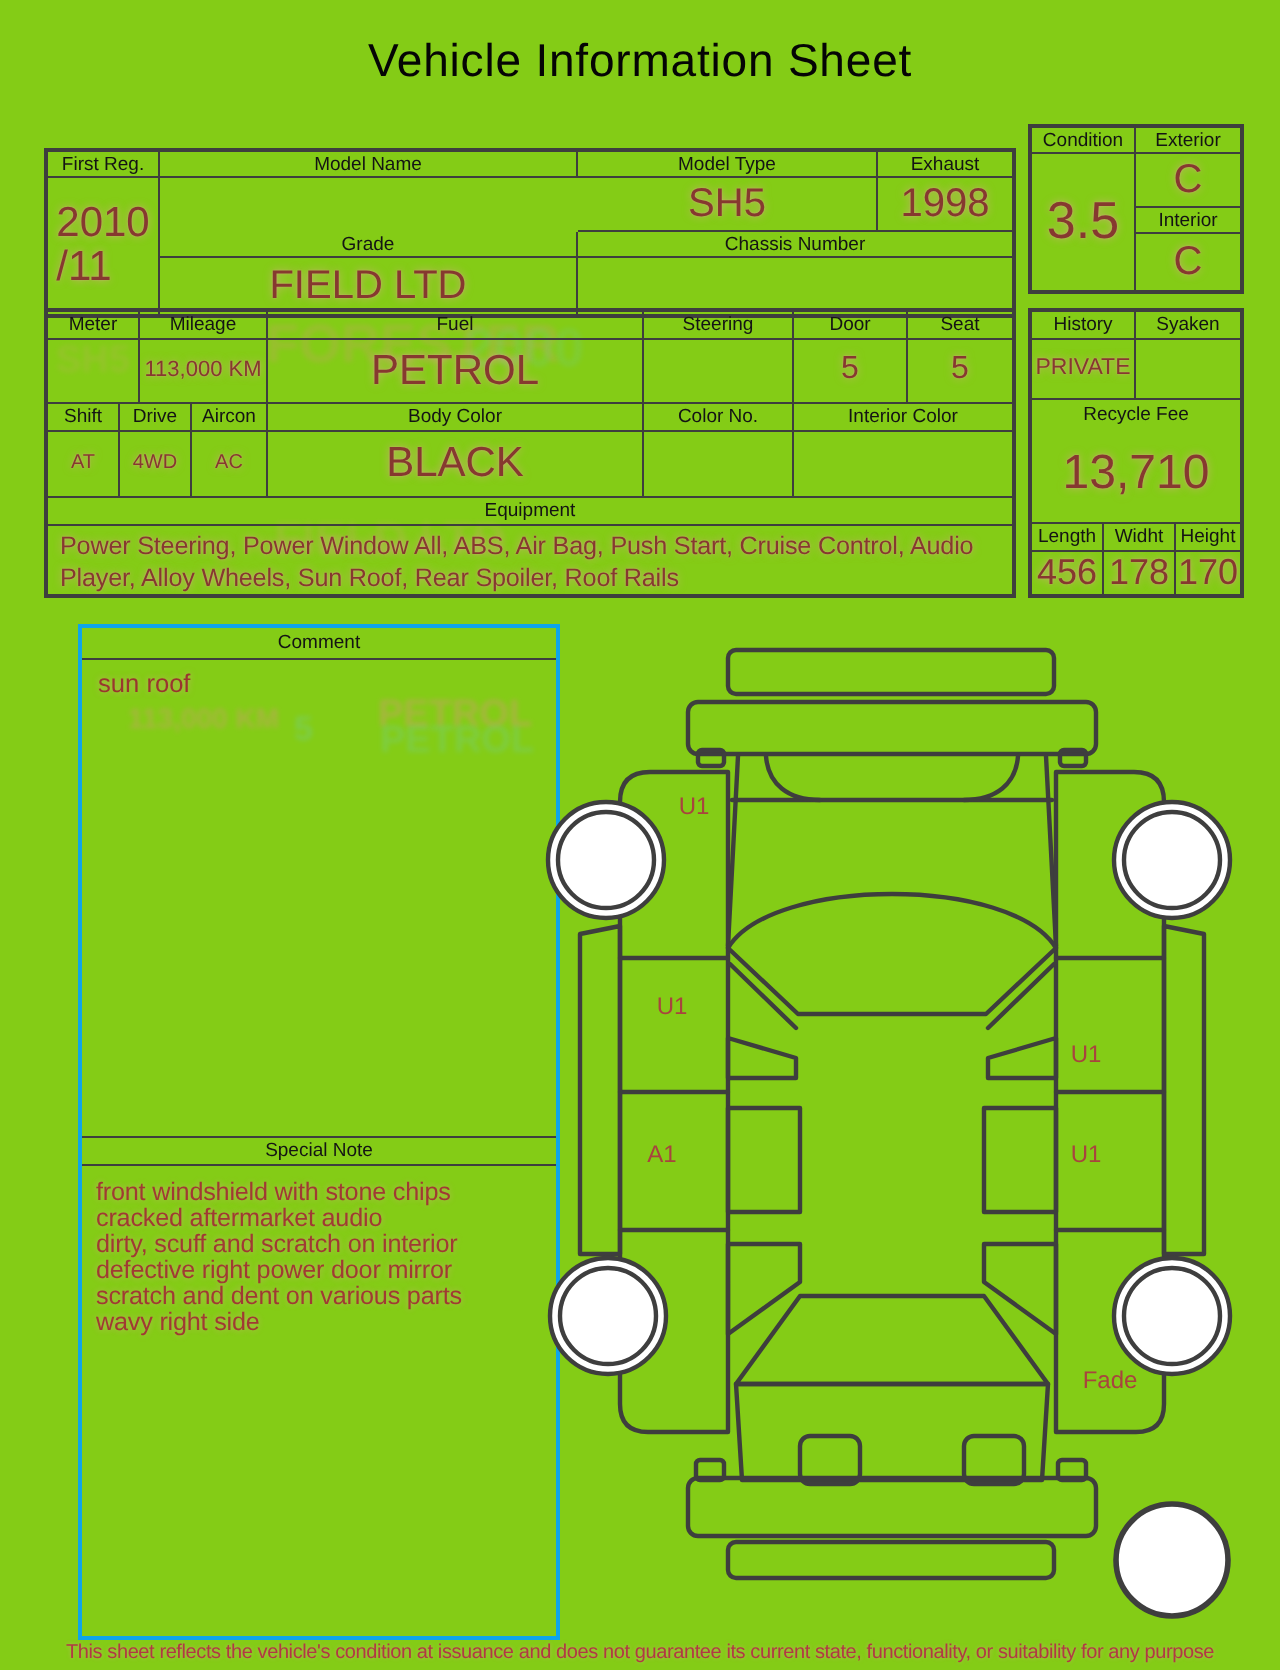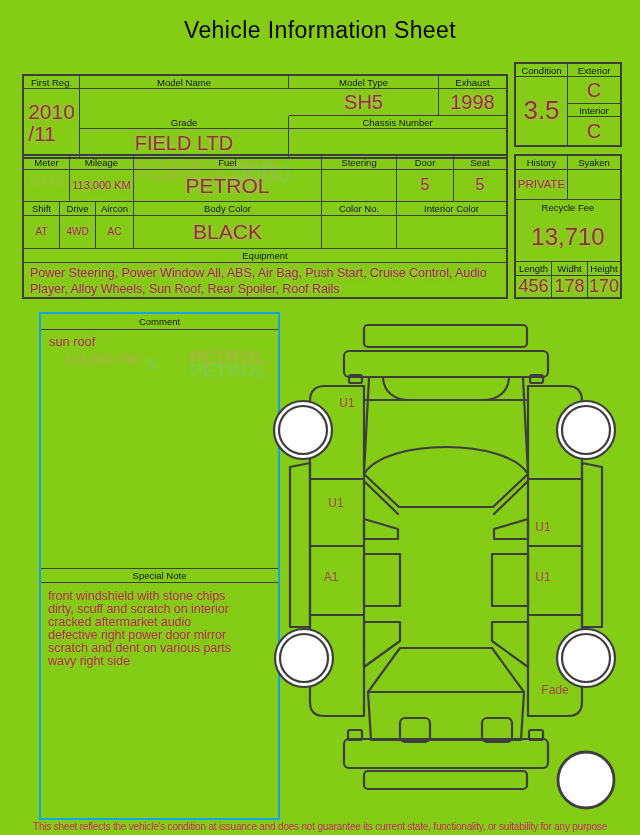--- a/index.html
+++ b/index.html
@@ -151,22 +151,22 @@
     <div class="val br fs18" style="grid-area:6/2/7/4">178</div>
     <div class="val fs18" style="grid-area:6/4/7/5">170</div>
   </div>
 
   <div class="note-box">
     <div class="cb-hdr">Comment</div>
     <div class="cb-body">sun roof</div>
     <div class="sn-hdr">Special Note</div>
     <div class="sn-body">
       <div>front windshield with stone chips</div>
+      <div>cracked aftermarket audio</div>
       <div>dirty, scuff and scratch on interior</div>
-      <div>cracked aftermarket audio</div>
       <div>defective right power door mirror</div>
       <div>scratch and dent on various parts</div>
       <div>wavy right side</div>
     </div>
   </div>
 
   <svg class="car" viewBox="0 0 370 505">
 
     <rect x="94" y="15" width="163" height="22" rx="4"></rect>
     <rect x="74" y="41" width="204" height="26" rx="5"></rect>

